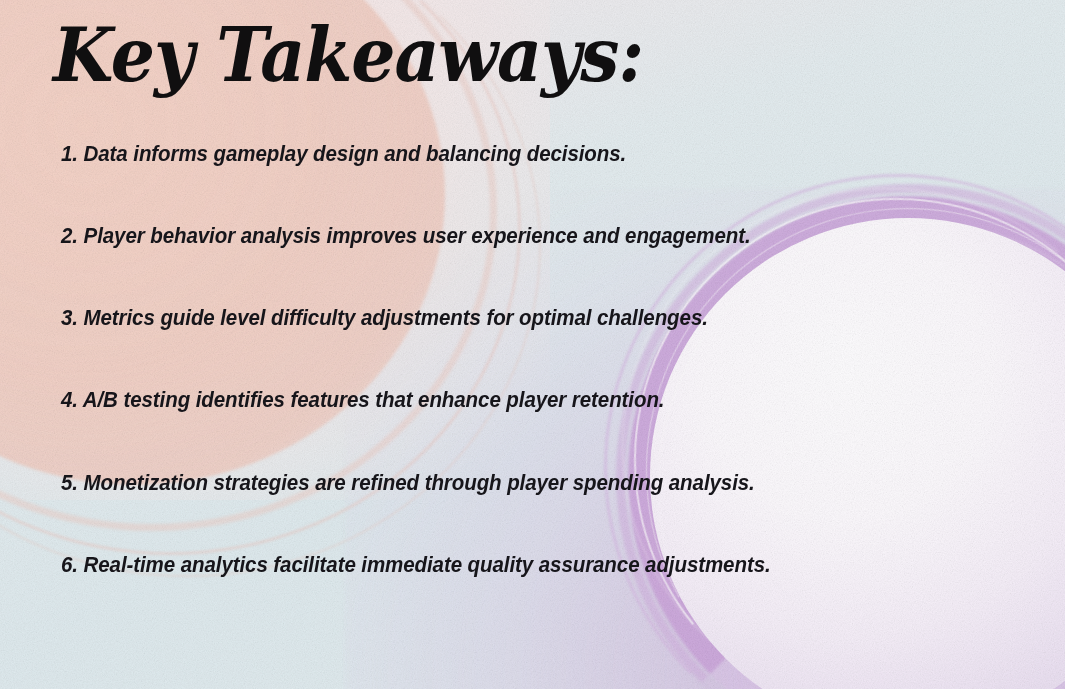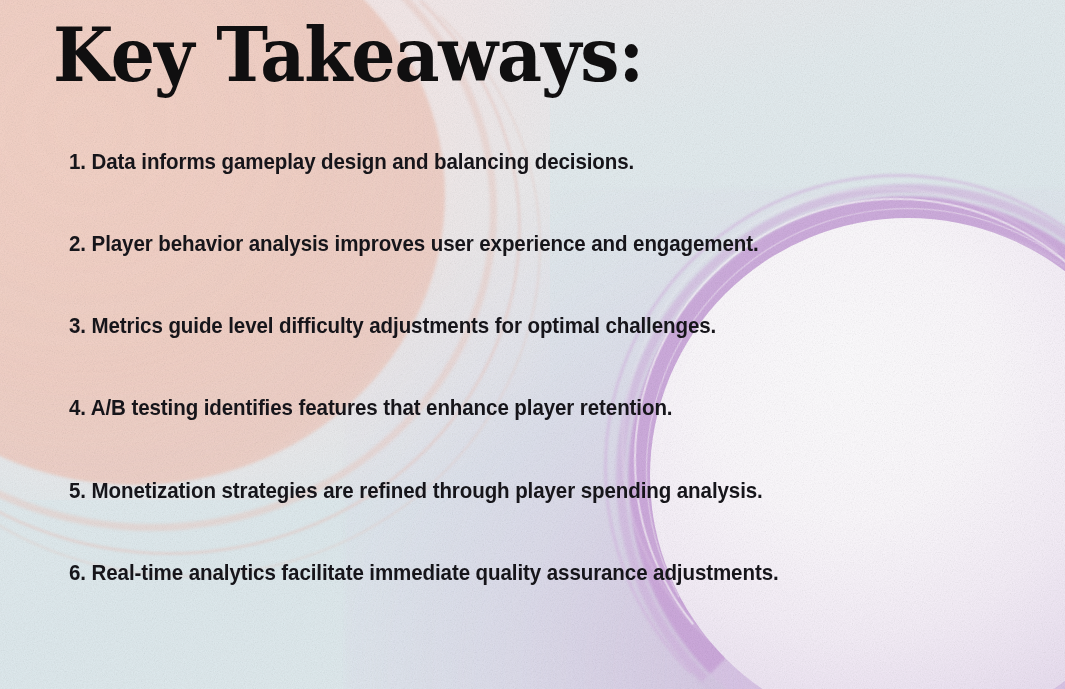--- a/index.html
+++ b/index.html
@@ -8,20 +8,21 @@
     background: #ffffff;
   }
 
   #slide {
     position: relative;
     width: 1065px;
     height: 689px;
     overflow: hidden;
     background: #dfe9ec;
     font-family: "Liberation Sans", sans-serif;
+    font-style: italic;
   }
 
   
 
   .bg-base {
     position: absolute;
     inset: 0;
     background:
       linear-gradient(160deg, #f5eced 0%, #f0e9ec 12%, #e2ebee 34%, #dde9ed 60%, #dfeaed 100%);
   }
@@ -270,21 +271,21 @@
     color: #100f10;
     transform: scaleX(0.94);
     transform-origin: left top;
     white-space: nowrap;
   }
 
   .list {
     position: absolute;
     left: 61px;
     top: 143px;
-    margin: 8px;
+    margin: 0;
     padding: 0;
     list-style: none;
     width: 960px;
   }
 
   .list-item {
     font-family: "Liberation Sans", sans-serif;
     font-weight: 700;
     font-size: 21.5px;
     line-height: 1.1;

